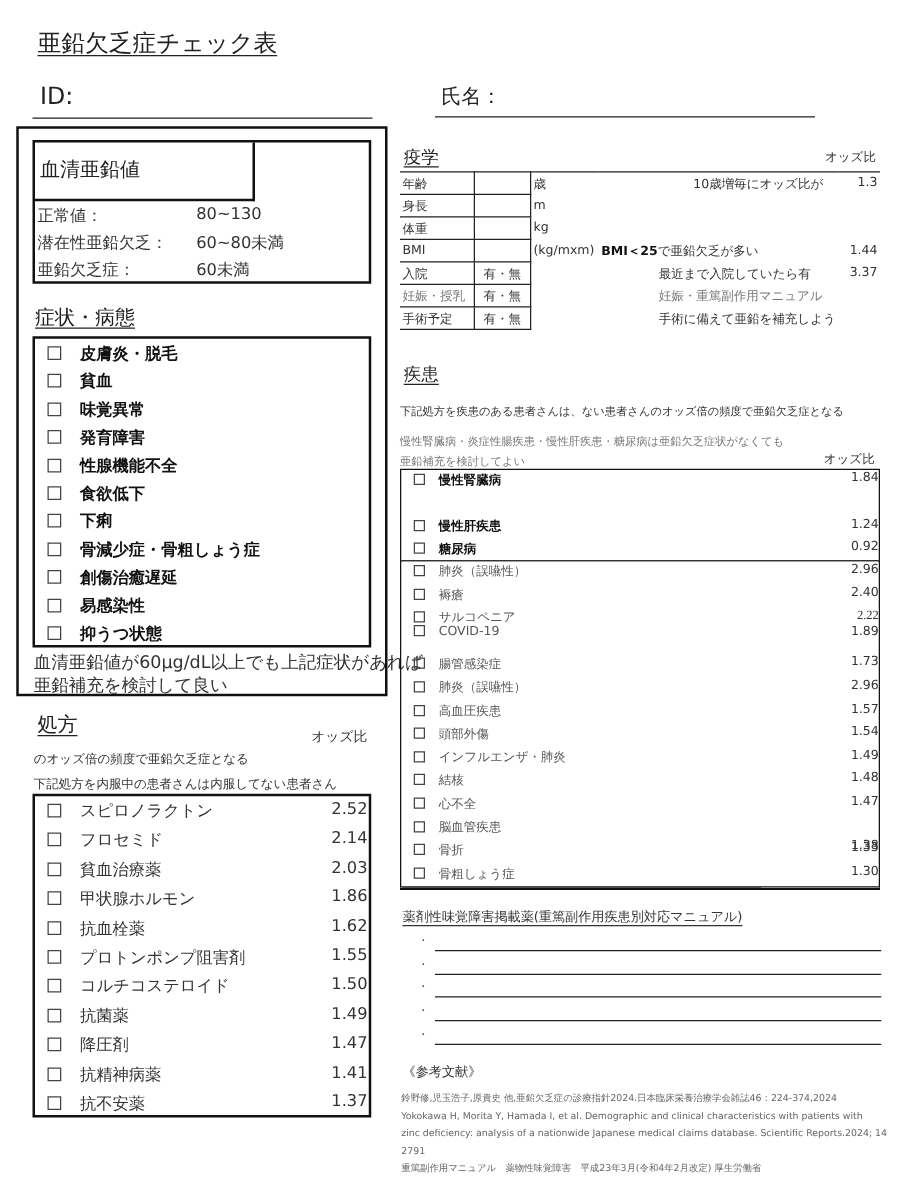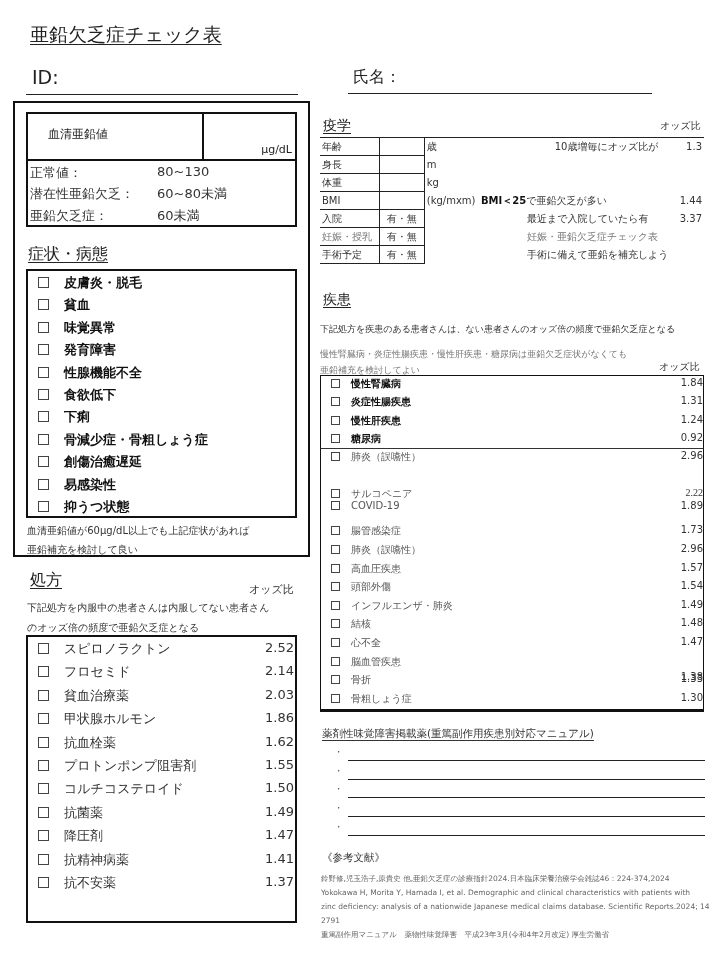--- a/index.html
+++ b/index.html
@@ -11,37 +11,37 @@
   #title { left: 30px; top: 22px; font-size: 19px; color: #222; }
   #id-label { left: 32px; top: 66px; font-size: 19px; }
   #id-line { left: 26px; top: 94px; width: 272px; border-top: 1.5px solid #222; }
   #name-label { left: 353px; top: 67px; font-size: 16px; }
   #name-line { left: 348px; top: 93px; width: 304px; border-top: 1.5px solid #222; }
 
   
   #left-box { left: 13px; top: 101px; width: 297px; height: 456px; border: 2px solid #111; }
   #serum-box { left: 26px; top: 112px; width: 271px; height: 115px; border: 2px solid #111; }
   #serum-title-cell { left: 0; top: 0; width: 176px; height: 47px; border-right: 2px solid #111; border-bottom: 2px solid #111; }
-  #serum-title { left: 4px; top: 12px; font-size: 12px; margin-left: 16px; }
+  #serum-title { left: 4px; top: 12px; font-size: 16px; }
   #serum-unit-cell { left: 176px; top: 0; width: 91px; height: 47px; border-bottom: 2px solid #111; }
   #serum-unit { right: 3px; bottom: 3px; font-size: 11px; }
   .range-row { position: absolute; left: 2px; font-size: 13px; color: #333; }
   .range-val { position: absolute; left: 129px; font-size: 13px; color: #333; white-space: nowrap; }
 
   #symptom-head { left: 28px; top: 244px; font-size: 16px; }
   #symptom-box { left: 26px; top: 269px; width: 271px; height: 249px; border: 2px solid #111; }
   .chk-row { position: absolute; left: 10px; font-size: 13px; font-weight: bold; color: #111; white-space: nowrap; }
   .chk { display: inline-block; width: 11px; height: 11px; border: 1px solid #444; margin-right: 15px; vertical-align: -1px; }
-  #symptom-note { left: 27px; top: 521px; font-size: 10px; color: #333; line-height: 19px; }
+  #symptom-note { left: 27px; top: 521px; font-size: 14px; color: #333; line-height: 19px; }
 
   
   #rx-head { left: 30px; top: 570px; font-size: 16px; }
   #rx-odds-head { left: 249px; top: 582px; font-size: 11px; color: #333; }
   #rx-note { left: 27px; top: 598px; font-size: 10px; color: #333; line-height: 20px; }
-  #rx-box { left: 26px; top: 635px; width: 271px; height: 288px; border: 2px solid #111; }
+  #rx-box { left: 26px; top: 635px; width: 271px; height: 259px; border: 2px solid #111; }
   .rx-row { position: absolute; left: 10px; width: 256px; font-size: 13px; color: #333; white-space: nowrap; }
   .rx-row .chk { margin-right: 15px; }
   .rx-val { position: absolute; right: 0; top: 0; font-size: 13px; color: #333; }
 
   
   #epi-head { left: 323px; top: 117px; font-size: 14px; }
   #epi-odds-head { left: 660px; top: 119px; font-size: 10px; color: #333; }
   #epi-table { left: 320px; top: 137px; width: 384px; border-collapse: collapse; font-size: 10px; color: #333; }
   #epi-table td { height: 18px; padding: 0 2px; white-space: nowrap; }
   #epi-table td.c1 { width: 64px; border: 1px solid #222; border-left: none; }
@@ -83,23 +83,20 @@
 <div class="abs" id="id-label">ID:</div>
 <div class="abs" id="id-line"></div>
 <div class="abs" id="name-label">氏名：</div>
 <div class="abs" id="name-line"></div>
 
 <div class="abs" id="left-box"></div>
 
 <div class="abs" id="serum-box">
   <div class="abs" id="serum-title-cell">
     <div class="abs" id="serum-title">血清亜鉛値</div>
-  </div>
-  <div class="abs" id="serum-unit-cell">
-    <div class="abs" id="serum-unit">μg/dL</div>
   </div>
   <div class="range-row" style="top:50px">正常値：</div>
   <div class="range-val" style="top:50px">80~130</div>
   <div class="range-row" style="top:71px">潜在性亜鉛欠乏：</div>
   <div class="range-val" style="top:71px">60~80未満</div>
   <div class="range-row" style="top:93px">亜鉛欠乏症：</div>
   <div class="range-val" style="top:93px">60未満</div>
 </div>
 
 <div class="abs u" id="symptom-head">症状・病態</div>
@@ -117,22 +114,22 @@
     <div class="chk-row" style="top: 227px;"><span class="chk"></span><span>抑うつ状態</span></div>
   </div>
 <div class="abs" id="symptom-note">
   <div>血清亜鉛値が60μg/dL以上でも上記症状があれば</div>
   <div>亜鉛補充を検討して良い</div>
 </div>
 
 <div class="abs u" id="rx-head">処方</div>
 <div class="abs" id="rx-odds-head">オッズ比</div>
 <div class="abs" id="rx-note">
+  <div>のオッズ倍の頻度で亜鉛欠乏症となる</div>
   <div>下記処方を内服中の患者さんは内服してない患者さん</div>
-  <div>のオッズ倍の頻度で亜鉛欠乏症となる</div>
 </div>
 <div class="abs" id="rx-box">
     <div class="rx-row" style="top: 3px;"><span class="chk"></span><span>スピロノラクトン</span><span class="rx-val">2.52</span></div>
     <div class="rx-row" style="top: 26.4px;"><span class="chk"></span><span>フロセミド</span><span class="rx-val">2.14</span></div>
     <div class="rx-row" style="top: 49.8px;"><span class="chk"></span><span>貧血治療薬</span><span class="rx-val">2.03</span></div>
     <div class="rx-row" style="top: 73.2px;"><span class="chk"></span><span>甲状腺ホルモン</span><span class="rx-val">1.86</span></div>
     <div class="rx-row" style="top: 96.6px;"><span class="chk"></span><span>抗血栓薬</span><span class="rx-val">1.62</span></div>
     <div class="rx-row" style="top: 120px;"><span class="chk"></span><span>プロトンポンプ阻害剤</span><span class="rx-val">1.55</span></div>
     <div class="rx-row" style="top: 143.4px;"><span class="chk"></span><span>コルチコステロイド</span><span class="rx-val">1.50</span></div>
     <div class="rx-row" style="top: 166.8px;"><span class="chk"></span><span>抗菌薬</span><span class="rx-val">1.49</span></div>
@@ -177,21 +174,21 @@
         <td class="c1">入院</td>
         <td class="c2">有・無</td>
         <td class="c3"></td>
         <td class="c4" style="padding-left: 48px;"><span>最近まで入院していたら有</span></td>
         <td class="c5">3.37</td>
       </tr>
       <tr>
         <td class="c1 muted">妊娠・授乳</td>
         <td class="c2">有・無</td>
         <td class="c3"></td>
-        <td class="c4" style="padding-left: 48px;"><span class="muted">妊娠・亜鉛欠乏症チェック表</span></td>
+        <td class="c4" style="padding-left: 48px;"><span class="muted">妊娠・重篤副作用マニュアル</span></td>
         <td class="c5"></td>
       </tr>
       <tr>
         <td class="c1">手術予定</td>
         <td class="c2">有・無</td>
         <td class="c3"></td>
         <td class="c4" style="padding-left: 48px;"><span>手術に備えて亜鉛を補充しよう</span></td>
         <td class="c5"></td>
       </tr>
     </tbody>
@@ -199,26 +196,26 @@
 
 <div class="abs u" id="dis-head">疾患</div>
 <div class="abs" id="dis-note1">下記処方を疾患のある患者さんは、ない患者さんのオッズ倍の頻度で亜鉛欠乏症となる</div>
 <div class="abs" id="dis-note2">
   <div>慢性腎臓病・炎症性腸疾患・慢性肝疾患・糖尿病は亜鉛欠乏症状がなくても</div>
   <div>亜鉛補充を検討してよい</div>
 </div>
 <div class="abs" id="dis-odds-head">オッズ比</div>
 <div class="abs" id="dis-box-a">
     <div class="dis-row dis-bold" style="top: 1px;"><span class="chk"></span><span>慢性腎臓病</span><span class="rx-val" style="font-weight: normal; color: rgb(51, 51, 51);">1.84</span></div>
-    <div class="dis-row dis-bold" style="top: 19.3px;"><span class="chk"></span><span>炎症性腸疾患</span><span class="rx-val" style="font-weight: normal; color: rgb(51, 51, 51);">1.31</span></div>
     <div class="dis-row dis-bold" style="top: 37.6px;"><span class="chk"></span><span>慢性肝疾患</span><span class="rx-val" style="font-weight: normal; color: rgb(51, 51, 51);">1.24</span></div>
     <div class="dis-row dis-bold" style="top: 55.9px;"><span class="chk"></span><span>糖尿病</span><span class="rx-val" style="font-weight: normal; color: rgb(51, 51, 51);">0.92</span></div>
   </div>
 <div class="abs" id="dis-box-b">
     <div class="dis-row dis-light" style="top: 1px;"><span class="chk"></span><span>肺炎（誤嚥性）</span><span class="rx-val" style="color: rgb(51, 51, 51);">2.96</span></div>
+    <div class="dis-row dis-light" style="top: 19.6px;"><span class="chk"></span><span>褥瘡</span><span class="rx-val" style="color: rgb(51, 51, 51);">2.40</span></div>
     <div class="dis-row dis-light" style="top: 38.2px;"><span class="chk"></span><span>サルコペニア</span><span class="rx-val" style="color: rgb(51, 51, 51); font-family: Liberation Serif, serif;">2.22</span></div>
     <div class="dis-row dis-light" style="top: 51px;"><span class="chk"></span><span>COVID-19</span><span class="rx-val" style="color: rgb(51, 51, 51);">1.89</span></div>
     <div class="dis-row dis-light" style="top: 75.4px;"><span class="chk"></span><span>腸管感染症</span><span class="rx-val" style="color: rgb(51, 51, 51);">1.73</span></div>
     <div class="dis-row dis-light" style="top: 94px;"><span class="chk"></span><span>肺炎（誤嚥性）</span><span class="rx-val" style="color: rgb(51, 51, 51);">2.96</span></div>
     <div class="dis-row dis-light" style="top: 112.6px;"><span class="chk"></span><span>高血圧疾患</span><span class="rx-val" style="color: rgb(51, 51, 51);">1.57</span></div>
     <div class="dis-row dis-light" style="top: 131.2px;"><span class="chk"></span><span>頭部外傷</span><span class="rx-val" style="color: rgb(51, 51, 51);">1.54</span></div>
     <div class="dis-row dis-light" style="top: 149.8px;"><span class="chk"></span><span>インフルエンザ・肺炎</span><span class="rx-val" style="color: rgb(51, 51, 51);">1.49</span></div>
     <div class="dis-row dis-light" style="top: 168.4px;"><span class="chk"></span><span>結核</span><span class="rx-val" style="color: rgb(51, 51, 51);">1.48</span></div>
     <div class="dis-row dis-light" style="top: 187px;"><span class="chk"></span><span>心不全</span><span class="rx-val" style="color: rgb(51, 51, 51);">1.47</span></div>
     <div class="dis-row dis-light" style="top: 205.6px;"><span class="chk"></span><span>脳血管疾患</span><span class="rx-val" style="color: rgb(51, 51, 51); margin-top: 16px;">1.38</span></div>

